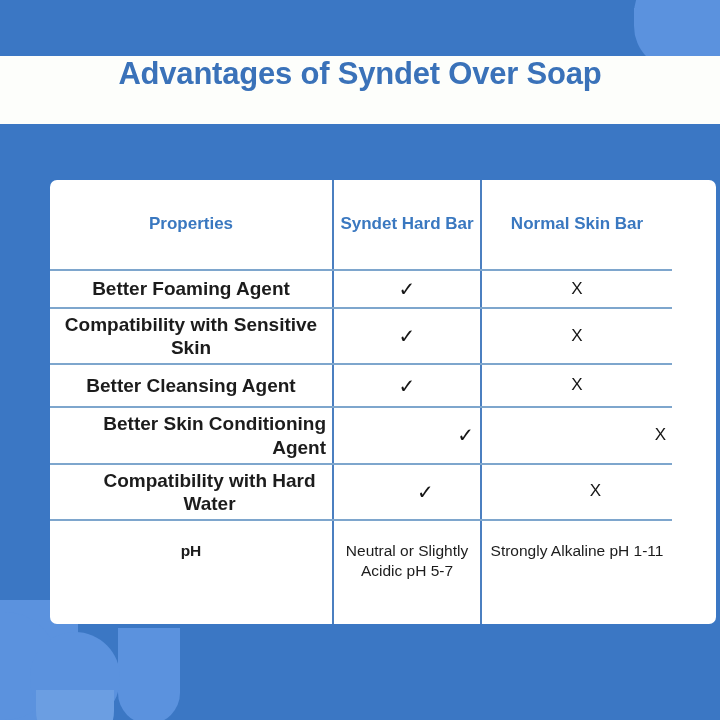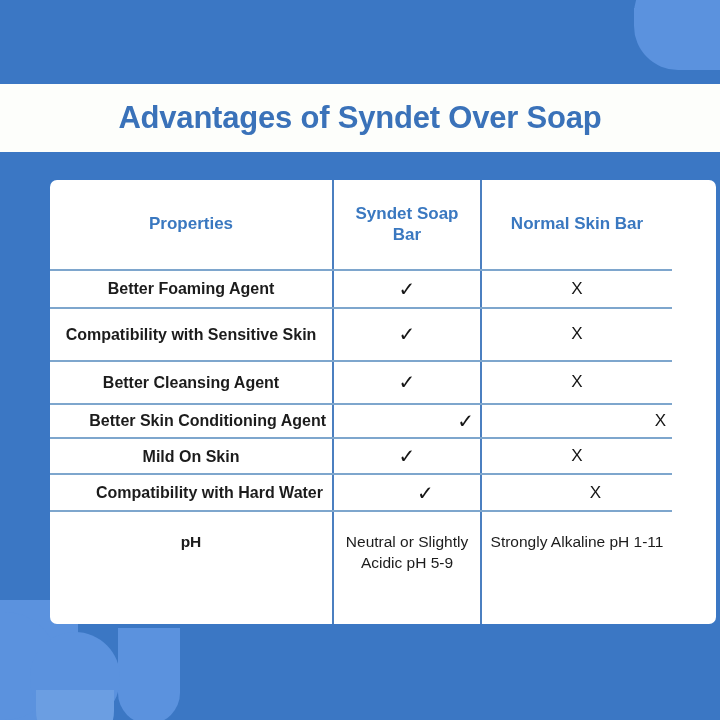--- a/index.html
+++ b/index.html
@@ -82,24 +82,23 @@
 
   
   #title-band {
     position: absolute;
     left: 0;
     top: 56px;
     width: 720px;
     height: 68px;
     background: #fdfefb;
     display: flex;
-    align-items: center;
+    align-items: flex-start;
     justify-content: center;
     z-index: 4;
-    margin-top: 28px;
   }
   #page-title {
     color: #3a72b9;
     font-size: 31px;
     font-weight: bold;
     letter-spacing: -0.2px;
     white-space: nowrap;
   }
 
   
@@ -136,21 +135,21 @@
     color: #3a78c0;
     font-size: 17px;
     font-weight: bold;
     line-height: 1.18;
     border-bottom: 2px solid #7ea6cd;
   }
   .hdr-cell.div-l { border-left: 2px solid #4b7fc0; }
 
   .body-cell {
     color: #1c1c1c;
-    font-size: 16px;
+    font-size: 19px;
     font-weight: bold;
     line-height: 1.22;
     border-bottom: 2px solid #7ea6cd;
   }
   .body-cell.div-l { border-left: 2px solid #4b7fc0; }
 
   .mark {
     font-weight: normal;
     font-size: 20px;
     color: #151515;
@@ -201,21 +200,21 @@
   <div id="table-card">
     <table class="cmp">
       <colgroup>
         <col class="c-prop">
         <col class="c-syn">
         <col class="c-norm">
       </colgroup>
       <thead>
         <tr>
           <th class="hdr-cell">Properties</th>
-          <th class="hdr-cell div-l">Syndet Soap Bar</th>
+          <th class="hdr-cell div-l">Syndet Hard Bar</th>
           <th class="hdr-cell div-l">Normal Skin Bar</th>
         </tr>
       </thead>
       <tbody>
         <tr class="r-1">
           <td class="body-cell">Better Foaming Agent</td>
           <td class="body-cell div-l mark">✓</td>
           <td class="body-cell div-l mark-x">X</td>
         </tr>
         <tr class="r-2">
@@ -226,32 +225,27 @@
         <tr class="r-3">
           <td class="body-cell">Better Cleansing Agent</td>
           <td class="body-cell div-l mark">✓</td>
           <td class="body-cell div-l mark-x">X</td>
         </tr>
         <tr class="r-4">
           <td class="body-cell">Better Skin Conditioning Agent</td>
           <td class="body-cell div-l mark">✓</td>
           <td class="body-cell div-l mark-x">X</td>
         </tr>
-        <tr class="r-5">
-          <td class="body-cell">Mild On Skin</td>
-          <td class="body-cell div-l mark">✓</td>
-          <td class="body-cell div-l mark-x">X</td>
-        </tr>
         <tr class="r-6">
           <td class="body-cell">Compatibility with Hard Water</td>
           <td class="body-cell div-l mark">✓</td>
           <td class="body-cell div-l mark-x">X</td>
         </tr>
         <tr class="r-ph">
           <td class="body-cell prop-ph">pH</td>
-          <td class="body-cell div-l">Neutral or Slightly Acidic pH 5-9</td>
+          <td class="body-cell div-l">Neutral or Slightly Acidic pH 5-7</td>
           <td class="body-cell div-l">Strongly Alkaline pH 1-11</td>
         </tr>
       </tbody>
     </table>
   </div>
 
 </div>
 
 </body></html>

